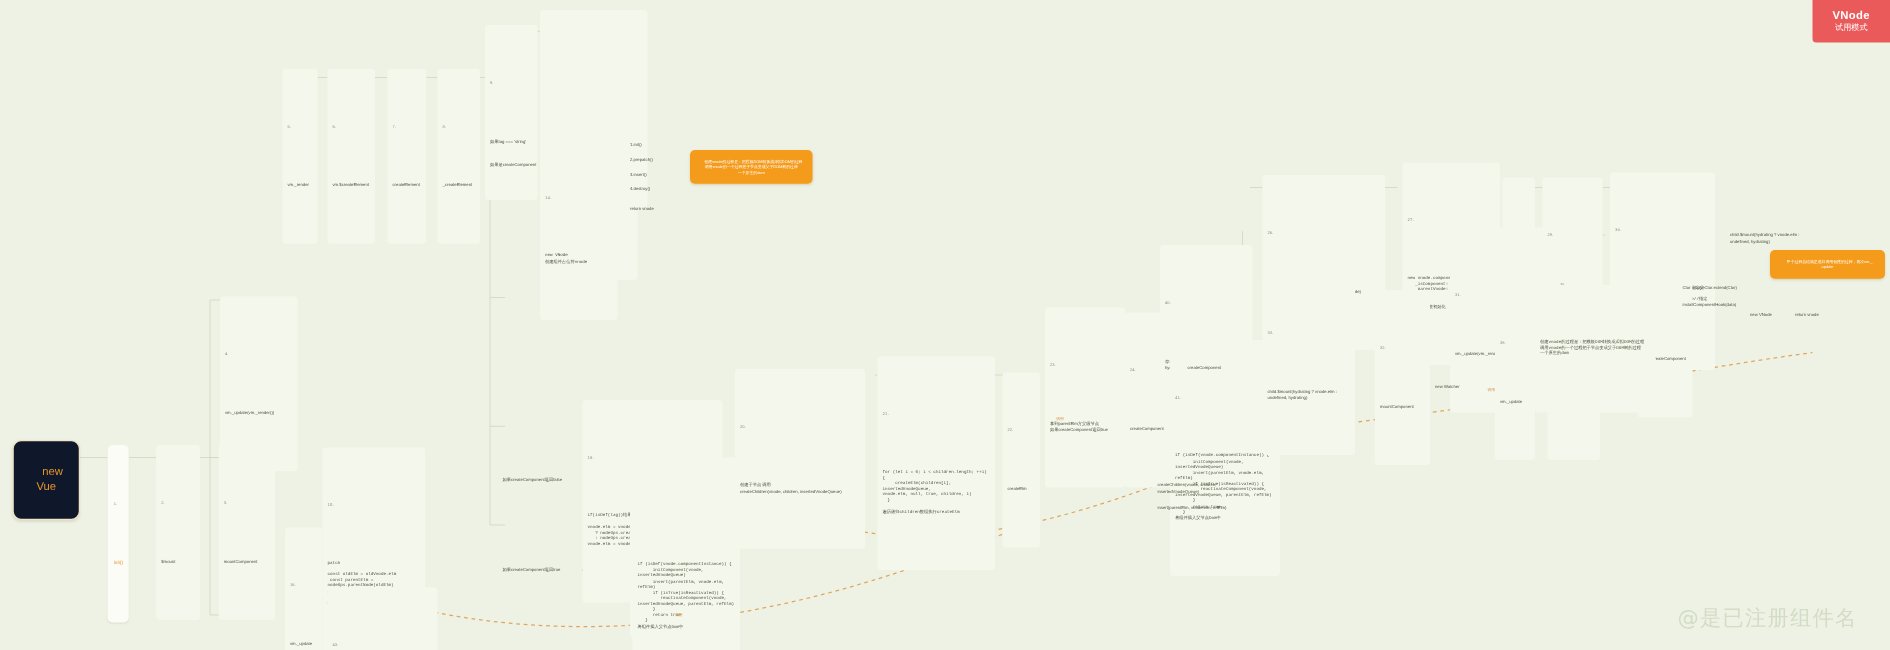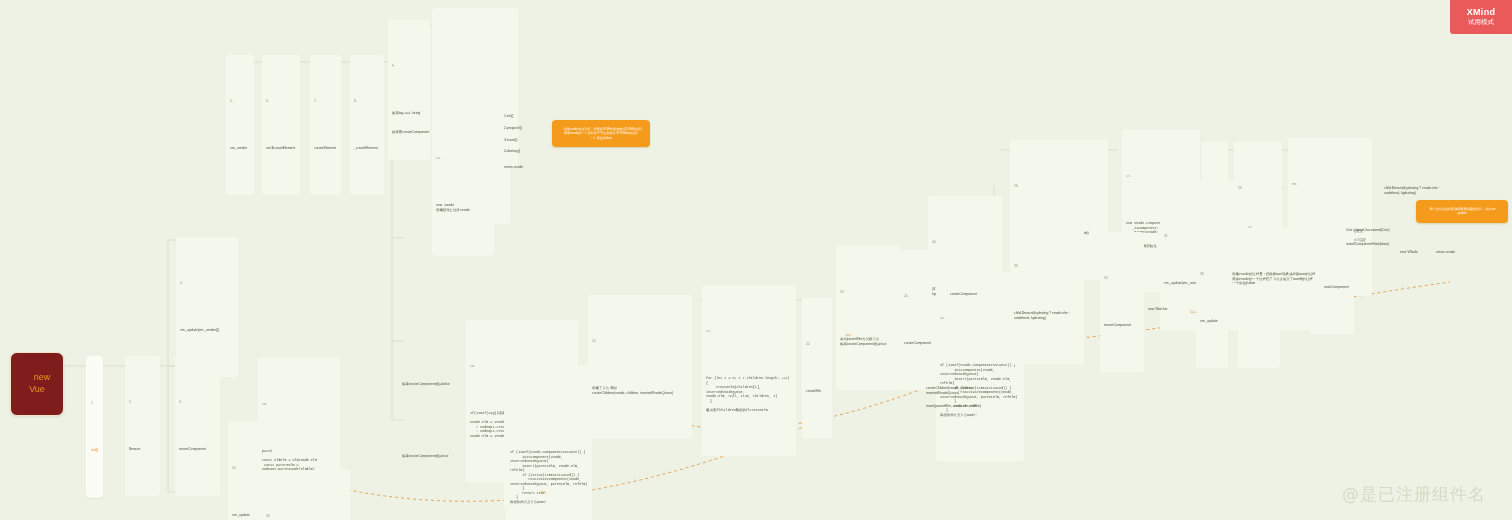--- a/index.html
+++ b/index.html
@@ -16,21 +16,21 @@
     border-radius:3px;
     padding:2px 4px;
     color:#4a5240;
     line-height:1.32;
     white-space:pre-wrap;
     box-sizing:border-box;
   }
   .num{display:block;color:#8a9480;font-size:3.2px;margin-bottom:.6px;}
   .txt{display:block;font-size:3.4px;}
   .root{
-    background:#7f1d1d;
+    background:#0f172a;
     border:1px solid #f3e3c9;
     border-radius:7px;
     color:#e8942a;
     font-size:9px;
     padding:7px 12px;
     box-shadow:0 1px 2px rgba(120,120,90,.18);
     text-align:center;
   }
   .lvl1{
     background:#fbfcf6;
@@ -472,17 +472,17 @@
 update</span>
   </div>
 
   <span class="curvelabel" style="left:845px;top:333px;">调用</span>
   <span class="curvelabel" style="left:1190px;top:310px;">调用</span>
   <span class="curvelabel" style="left:540px;top:490px;">调用</span>
 
 </div>
 
 <div id="trial-badge">
-  <span class="b1">XMind</span>
+  <span class="b1">VNode</span>
   <span class="b2">试用模式</span>
 </div>
 
 <div id="watermark">@是已注册组件名</div>
 
 </body></html>

